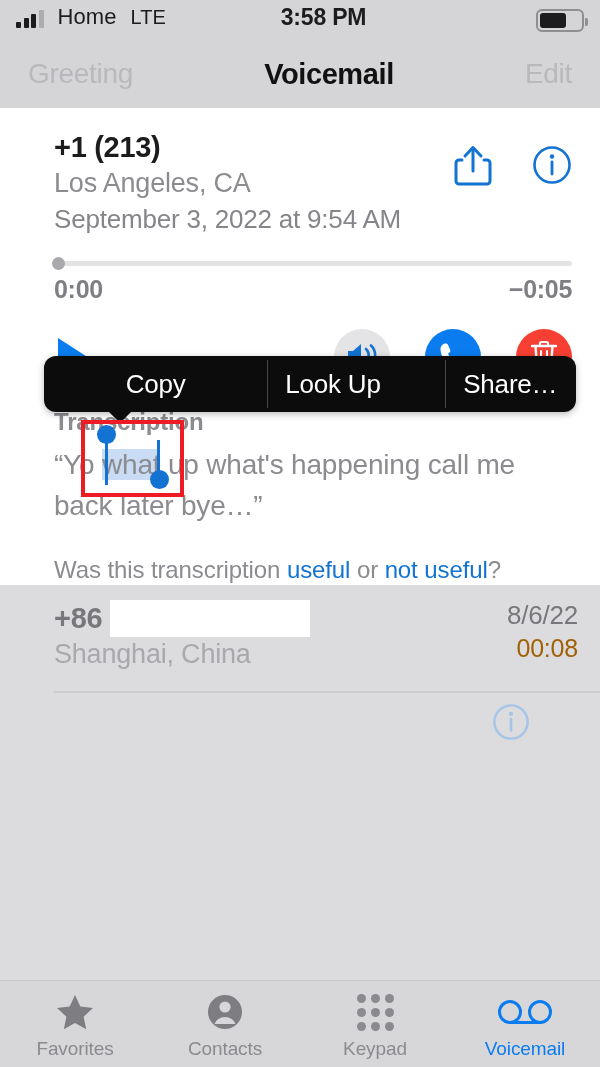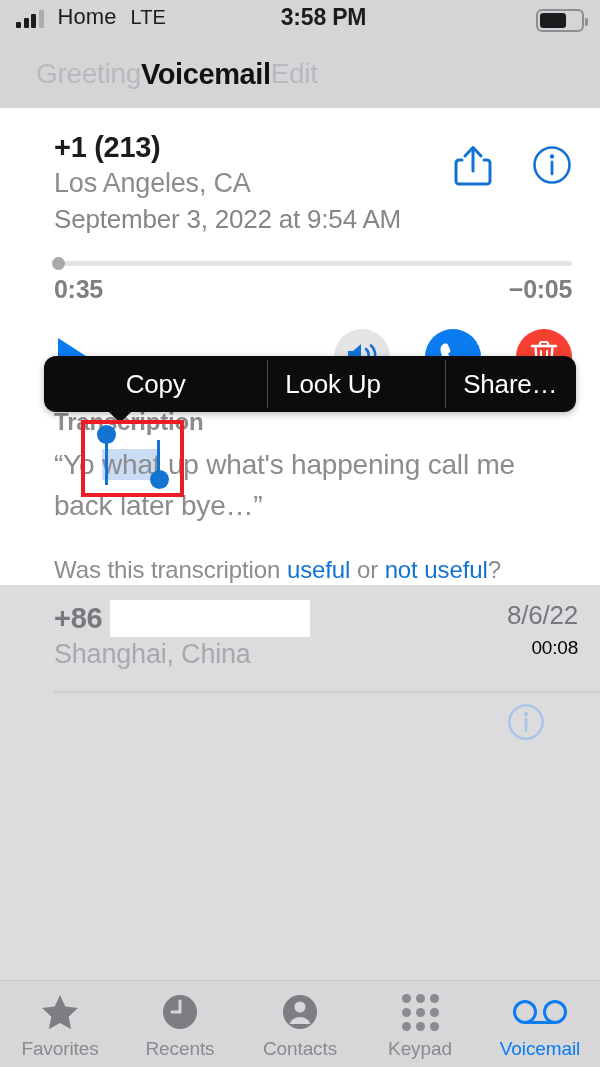--- a/index.html
+++ b/index.html
@@ -54,22 +54,22 @@
   }
   .battery .fill {
     position: absolute; left: 2px; top: 2px; bottom: 2px;
     width: 60%; background: #1c1c1e; border-radius: 3px;
   }
 
   
   #navbar {
     position: absolute; left: 0; top: 40px; width: 600px; height: 68px;
     background: #d5d5d7;
-    display: flex; align-items: center; justify-content: flex-start;
-    padding: 0 36px;
+    display: flex; align-items: center; justify-content: space-between;
+    padding: 0 28px;
   }
   #nav-left, #nav-right { font-size: 28px; color: #b9b9bd; letter-spacing: -0.3px; }
   #nav-title { font-size: 29px; font-weight: bold; color: #111; letter-spacing: -0.4px; }
 
   
   #list {
     position: absolute; left: 0; top: 108px; width: 600px; bottom: 87px;
     background: #dcdcde;
   }
 
@@ -176,21 +176,21 @@
   #redaction {
     position: absolute; left: 110px; top: 15px;
     width: 200px; height: 37px; background: #ffffff;
   }
   .sec-right {
     position: absolute; right: 22px; top: 14px;
     display: flex; align-items: flex-start; gap: 24px; flex-direction: column;
   }
   .sec-meta { text-align: right; }
   #sec-date { font-size: 26px; color: #77777c; letter-spacing: -0.2px; line-height: 32px; }
-  #sec-dur  { font-size: 19px; color: #000000; letter-spacing: -0.2px; line-height: 34px; margin-left: 24px; }
+  #sec-dur  { font-size: 25px; color: #a16207; letter-spacing: -0.2px; line-height: 34px; margin-left: 24px; }
   #sec-info { margin-top: 14px; }
 
   
   #ctx-menu {
     position: absolute; left: 44px; top: 356px;
     width: 532px; height: 56px;
     background: #0c0c0c; border-radius: 12px;
     display: flex; align-items: stretch;
     z-index: 40;
     box-shadow: 0 2px 7px rgba(0,0,0,0.28);
@@ -310,21 +310,21 @@
             </svg>
           </span>
         </div>
       </div>
 
       <div id="slider-wrap">
         <div id="track">
           <div id="thumb"></div>
         </div>
         <div id="times">
-          <span>0:35</span>
+          <span>0:00</span>
           <span>−0:05</span>
         </div>
       </div>
 
       <div id="actions">
         <div id="play-btn"></div>
 
         <div class="circle-btn" id="speaker-btn">
           <span>
             <svg width="34" height="28" viewBox="0 0 34 28">
@@ -409,29 +409,20 @@
 
     <div class="tab">
       <span class="tab-ico">
         <svg width="40" height="40" viewBox="0 0 40 40">
           <path d="M20 3 L25.3 14.6 L38 16.1 L28.6 24.7 L31.2 37.2 L20 31 L8.8 37.2 L11.4 24.7 L2 16.1 L14.7 14.6 Z" fill="#7d7d82"></path>
         </svg>
       </span>
       <span class="tab-label">Favorites</span>
     </div>
 
-    <div class="tab">
-      <span class="tab-ico">
-        <svg width="40" height="40" viewBox="0 0 40 40">
-          <circle cx="20" cy="20" r="17" fill="#7d7d82"></circle>
-          <path d="M20 9 V20 H12" stroke="#d7d7d9" stroke-width="3" fill="none" stroke-linecap="round"></path>
-        </svg>
-      </span>
-      <span class="tab-label">Recents</span>
-    </div>
 
     <div class="tab">
       <span class="tab-ico">
         <svg width="40" height="40" viewBox="0 0 40 40">
           <circle cx="20" cy="20" r="17" fill="#7d7d82"></circle>
           <circle cx="20" cy="15" r="5.6" fill="#d7d7d9"></circle>
           <path d="M9.5 32 a10.8 9 0 0 1 21 0 Z" fill="#d7d7d9"></path>
         </svg>
       </span>
       <span class="tab-label">Contacts</span>

